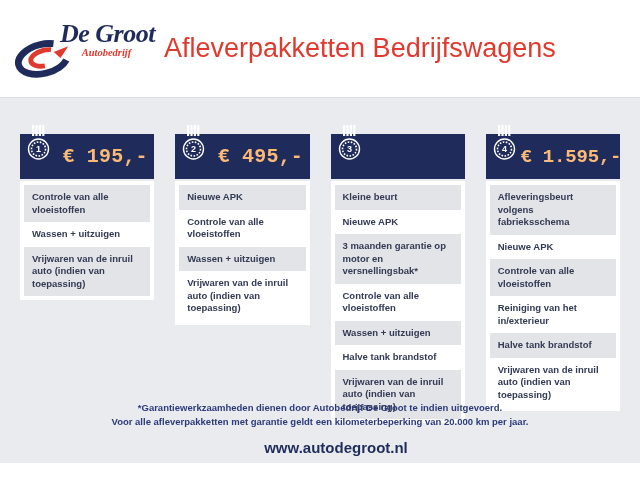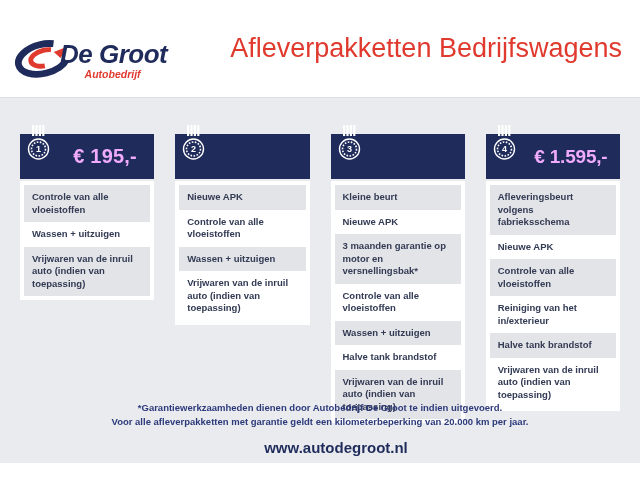--- a/index.html
+++ b/index.html
@@ -5,32 +5,32 @@
   * { margin:0; padding:0; box-sizing:border-box; }
   html,body { background:#ffffff; }
   body { font-family:"Liberation Sans", sans-serif; }
   .page { position:relative; width:640px; height:480px; background:#ffffff; overflow:hidden; }
 
   
   .header { position:absolute; top:0; left:0; width:640px; height:97px; background:#ffffff;
             display:flex; align-items:center; }
   .logo { display:flex; align-items:flex-start; margin-left:14px; width:150px; flex:0 0 auto; }
   .logo-mark { margin-top:16px; flex:0 0 auto; }
-  .logo-text { margin-left:-16px; margin-top:24px; }
+  .logo-text { margin-left:-16px; margin-top:4px;font-family:Liberation Serif, serif; }
   .brand-name { font-style:italic; font-weight:700; font-size:26px; letter-spacing:-0.5px; color:#1f2b5b; white-space:nowrap; }
   .brand-sub  { font-style:italic; font-weight:700; font-size:10.5px; color:#e0392e; text-align:center; margin-top:-2px; padding-right:2px; }
-  .page-title { flex:1; text-align:right; font-size:27px; font-weight:400; color:#e0392e; padding-right:18px; white-space:nowrap; }
+  .page-title { flex:1; text-align:left; font-size:27px; font-weight:400; color:#e0392e; padding-right:18px; white-space:nowrap; }
 
   
   .band { position:absolute; top:97px; left:0; width:640px; height:366px; background:#e9ebee; border-top:1px solid #dcdee3; }
 
   .packages { display:flex; gap:21px; margin:36px 20px 0 20px; align-items:flex-start; }
   .pkg { flex:1 1 0; min-width:0; }
   .pkg-header { position:relative; height:45px; background:#1f2b5b; display:flex; align-items:center; justify-content:center; padding-left:36px; }
-  .price { color:#f0abfc; font-weight:700; font-size:20px; white-space:nowrap; letter-spacing:0.2px; }
+  .price { color:#fdba74; font-weight:700; font-size:20px; white-space:nowrap; letter-spacing:0.2px;font-family:Liberation Mono, monospace; }
   .pkg:last-child .price { font-size:19px; letter-spacing:-0.2px; }
   .medal { position:absolute; left:5px; top:-9px; width:27px; height:40px; }
   .card { margin-top:2px; background:#ffffff; padding:4px; }
   .row { padding:6px 8px; font-size:9.5px; font-weight:600; color:#323a54; line-height:1.32; }
   .row:nth-child(odd) { background:#e3e4e7; }
 
   
   .notes { position:absolute; top:303px; left:0; width:640px; text-align:center; }
   .note-line { font-size:9.5px; font-weight:600; color:#2c3a7b; line-height:1.45; }
   .website { position:absolute; top:341px; left:16px; width:640px; text-align:center;
@@ -88,20 +88,21 @@
         <g fill="#ffffff">
           <rect x="7" y="0" width="2.2" height="11"></rect>
           <rect x="10.4" y="0" width="2.2" height="11"></rect>
           <rect x="13.8" y="0" width="2.2" height="11"></rect>
           <rect x="17.2" y="0" width="2.2" height="11"></rect>
         </g>
         <circle cx="13.5" cy="24" r="10" fill="none" stroke="#ffffff" stroke-width="1.4"></circle>
         <circle cx="13.5" cy="24" r="7" fill="none" stroke="#ffffff" stroke-width="1.6" stroke-dasharray="1.6 1.5"></circle>
         <text x="13.5" y="27.2" text-anchor="middle" font-size="9" font-weight="bold" fill="#ffffff" font-family="Liberation Sans, sans-serif">2</text>
       </svg>
+      <div class="price">€ 495,-</div>
     </div>
     <div class="card">
             <div class="row">Nieuwe APK</div>
             <div class="row">Controle van alle vloeistoffen</div>
             <div class="row">Wassen + uitzuigen</div>
             <div class="row">Vrijwaren van de inruil auto (indien van toepassing)</div>
           </div>
   </div>
 
   <div class="pkg">

